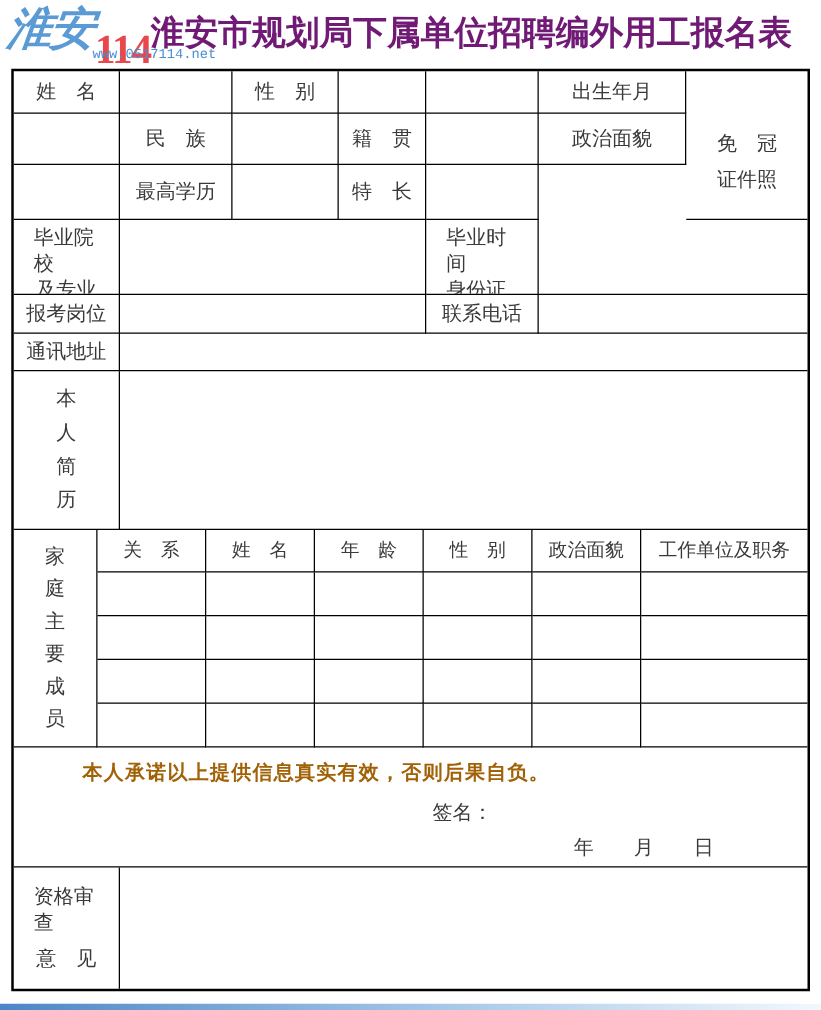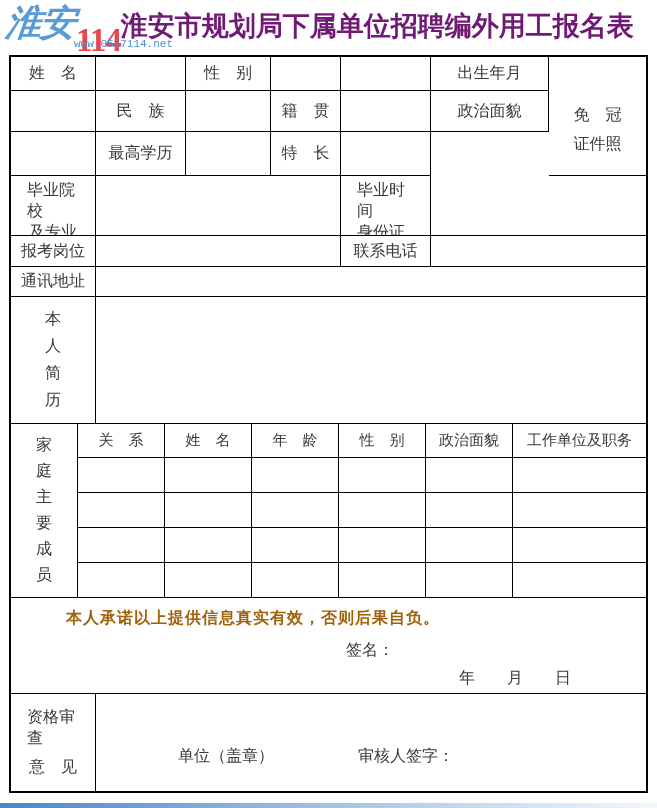--- a/index.html
+++ b/index.html
@@ -231,21 +231,17 @@
     <div class="promise-text">本人承诺以上提供信息真实有效，否则后果自负。</div>
     <div class="signature-label">签名：</div>
     <div class="date-label">年　　月　　日</div>
   </div>
 
   <div class="grid sec-h">
     <div class="cell two-line no-bottom">
       <span>资格审查</span>
       <span>意　见</span>
     </div>
-    <div class="cell last-col no-bottom review-right">
-      <span class="unit-seal">单位（盖章）</span>
-      <span class="reviewer-sign">审核人签字：</span>
-    </div>
   </div>
 
 </div>
 
 <div class="footer-bar"></div>
 
 </body></html>

